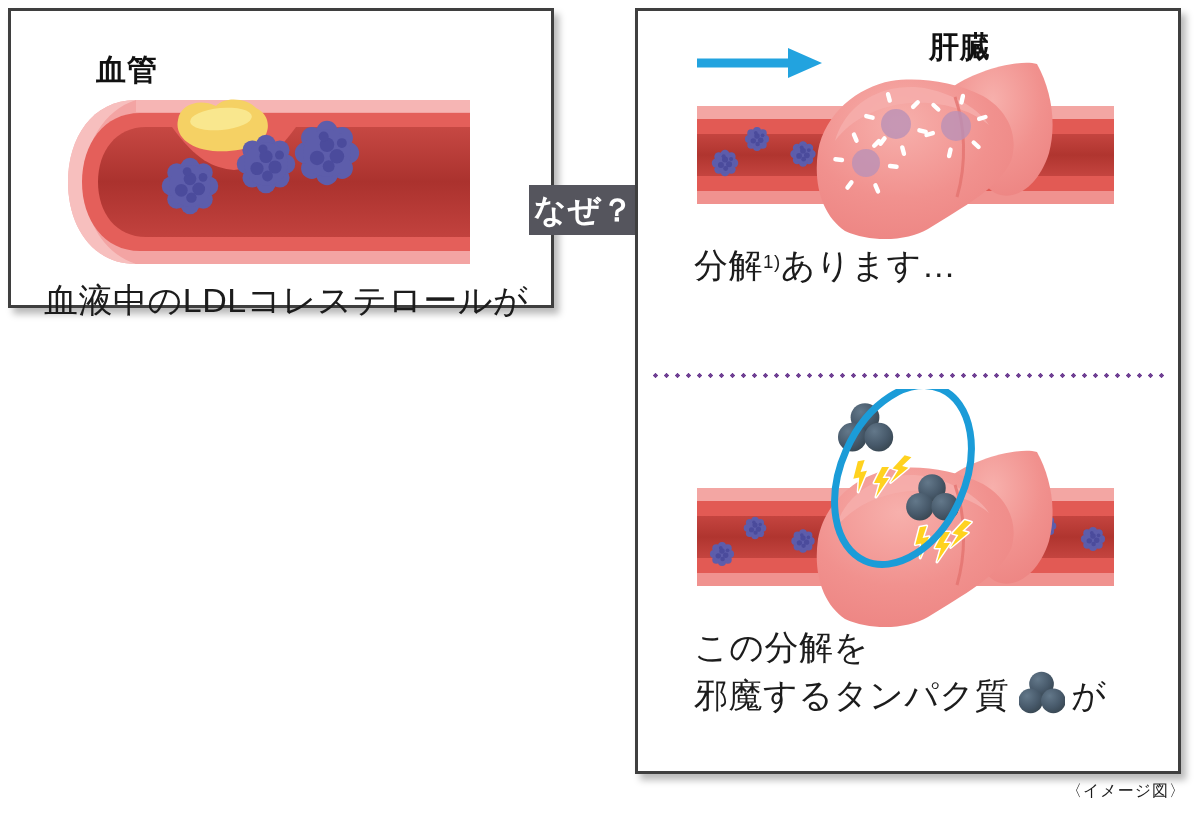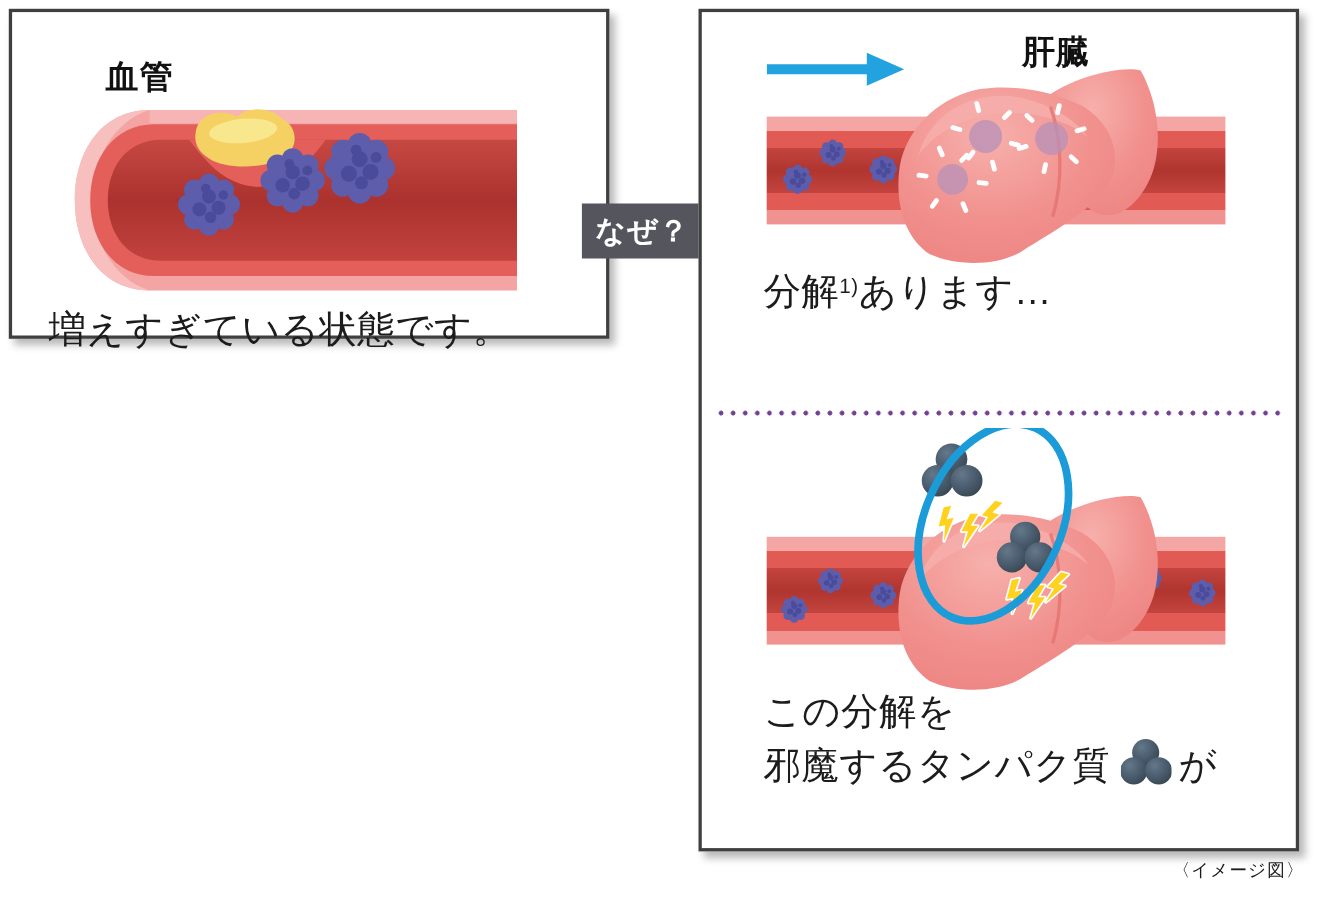--- a/index.html
+++ b/index.html
@@ -25,21 +25,21 @@
   .caption{
     position:absolute;font-size:34px;line-height:52px;color:#1c1c1c;
     white-space:nowrap;letter-spacing:0.5px;
   }
   .caption .line{display:block;}
   .caption sup{font-size:0.55em;line-height:0;vertical-align:0.5em;}
   #caption-bottom{line-height:48px;}
   .inline-icon{display:inline-block;vertical-align:-8px;margin:0 6px 0 10px;}
   .why-label{
     position:absolute;left:531px;top:192px;width:106px;height:36px;
-    color:#ffffff;font-size:27px;font-weight:700;text-align:center;
+    color:#ffffff;font-size:32px;font-weight:700;text-align:center;
     letter-spacing:1px;line-height:36px;
   }
   .divider{
     position:absolute;left:15px;top:362px;width:517px;height:5px;
     background-image:radial-gradient(circle at 2.5px 2.5px,#6f3f93 2px,rgba(0,0,0,0) 2.3px);
     background-size:11px 5px;background-repeat:repeat-x;
   }
   #footer-note{
     position:absolute;right:14px;top:781px;font-size:16px;color:#1a1a1a;
     letter-spacing:1px;
@@ -134,21 +134,21 @@
     <path d="M114,29 C138,62 155,70 176,72 C197,70 214,62 238,29 Z" fill="#e45f5a"></path>
     <path d="M120,22 C122,6 142,0 158,8 C166,-2 190,0 198,10 C212,16 214,34 202,44 C188,55 148,57 132,46 C122,40 118,31 120,22 Z" fill="#f5d164"></path>
     <ellipse cx="163" cy="21" rx="31" ry="11" fill="#f9e78e" transform="rotate(-5 163 21)"></ellipse>
 
     <use href="#ldl" transform="translate(132,88) scale(1.45)"></use>
     <use href="#ldl" transform="translate(208,66) scale(1.5)"></use>
     <use href="#ldl" transform="translate(269,55) scale(1.65)"></use>
   </svg>
 
   <div class="caption" style="left:33px;top:263px;">
-    <span class="line">増えすぎている状態です。</span>
+    <span class="line">血液中のLDLコレステロールが</span>
   </div>
 </div>
 
 <svg class="abs" style="left:527px;top:157px;" width="175" height="106" viewBox="0 0 175 106">
   <polygon points="2,28 114,28 114,4 172,53 114,102 114,78 2,78" fill="#55555d"></polygon>
 </svg>
 <div class="why-label">なぜ？</div>
 
 <div class="panel" id="panel-right">
 

